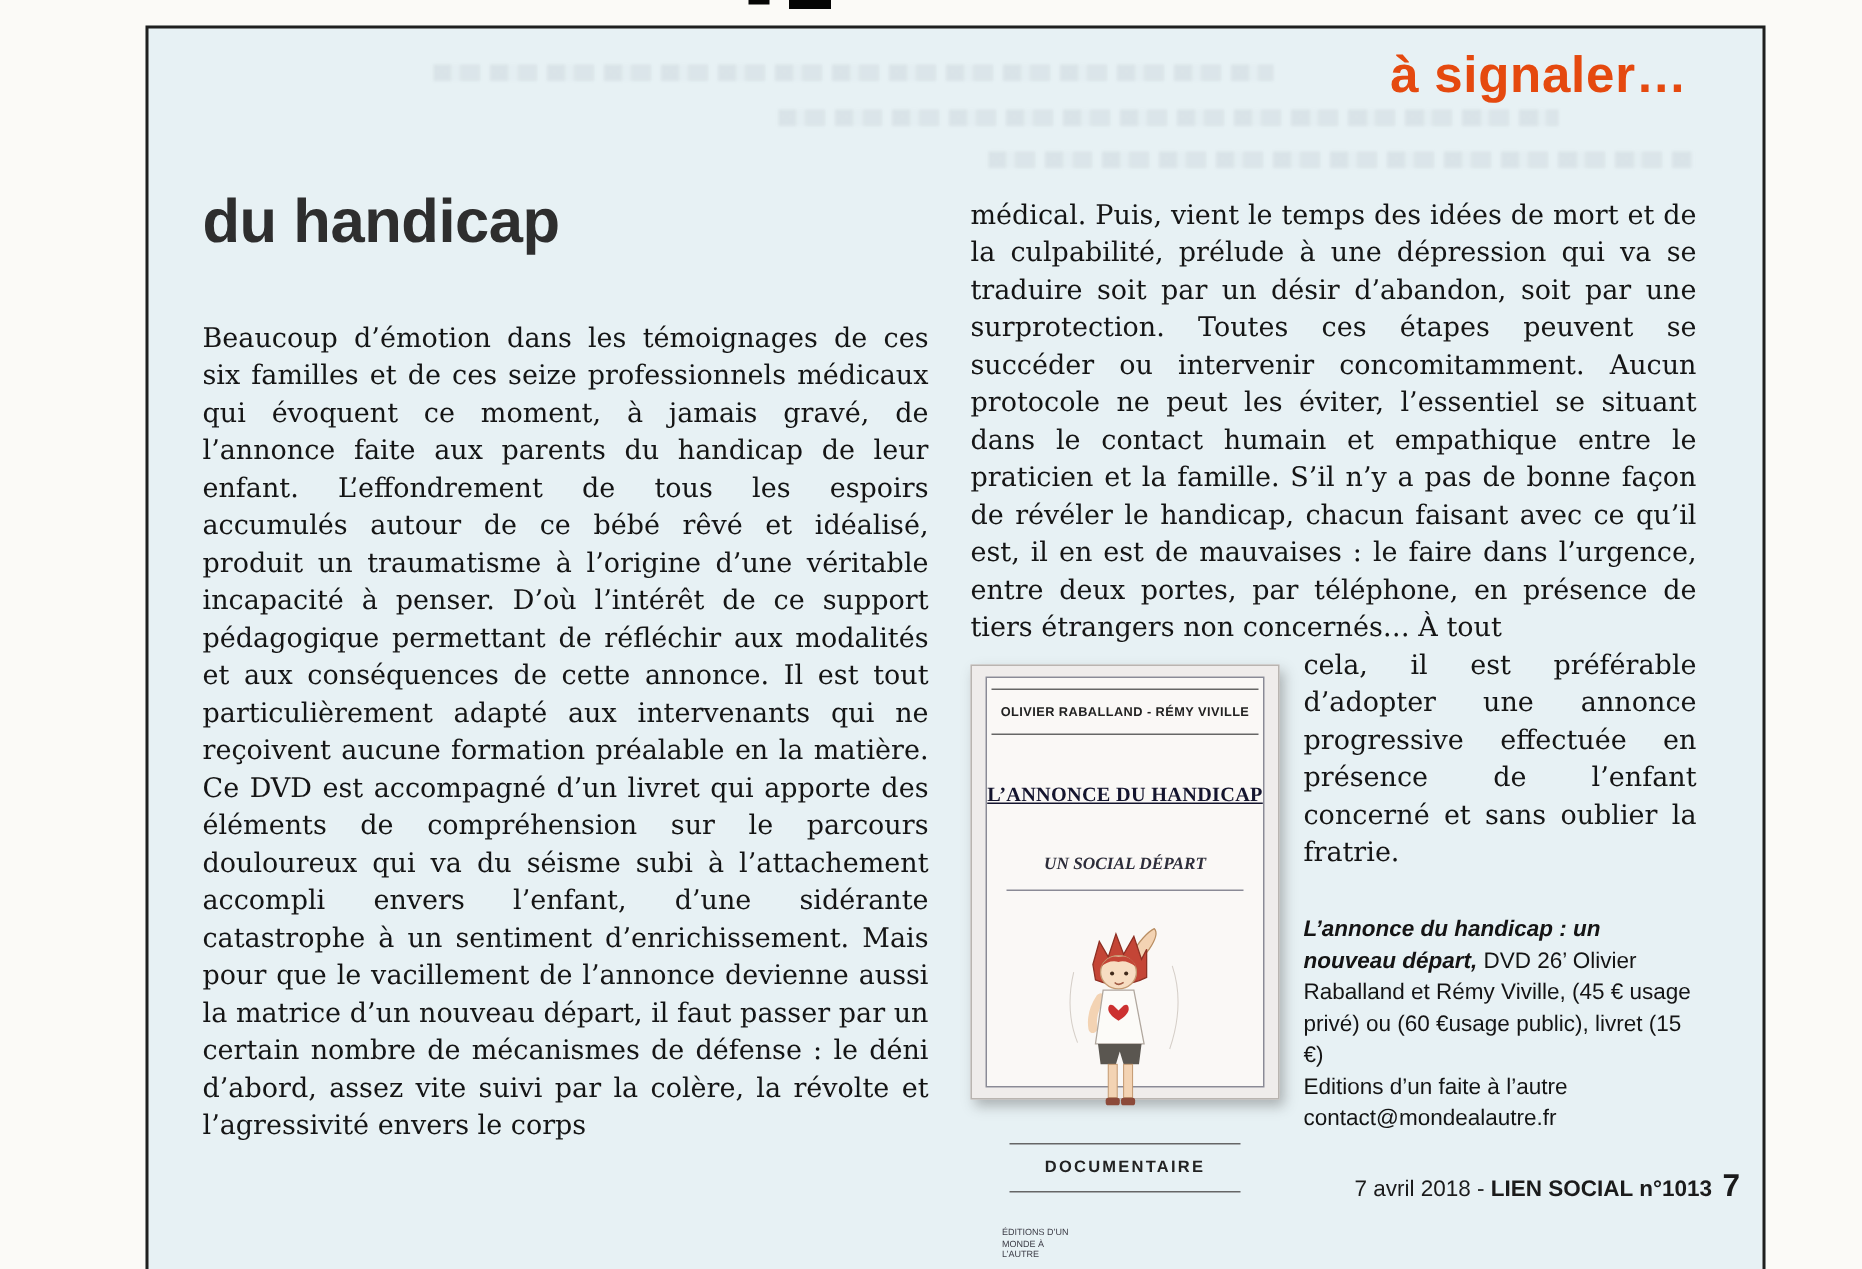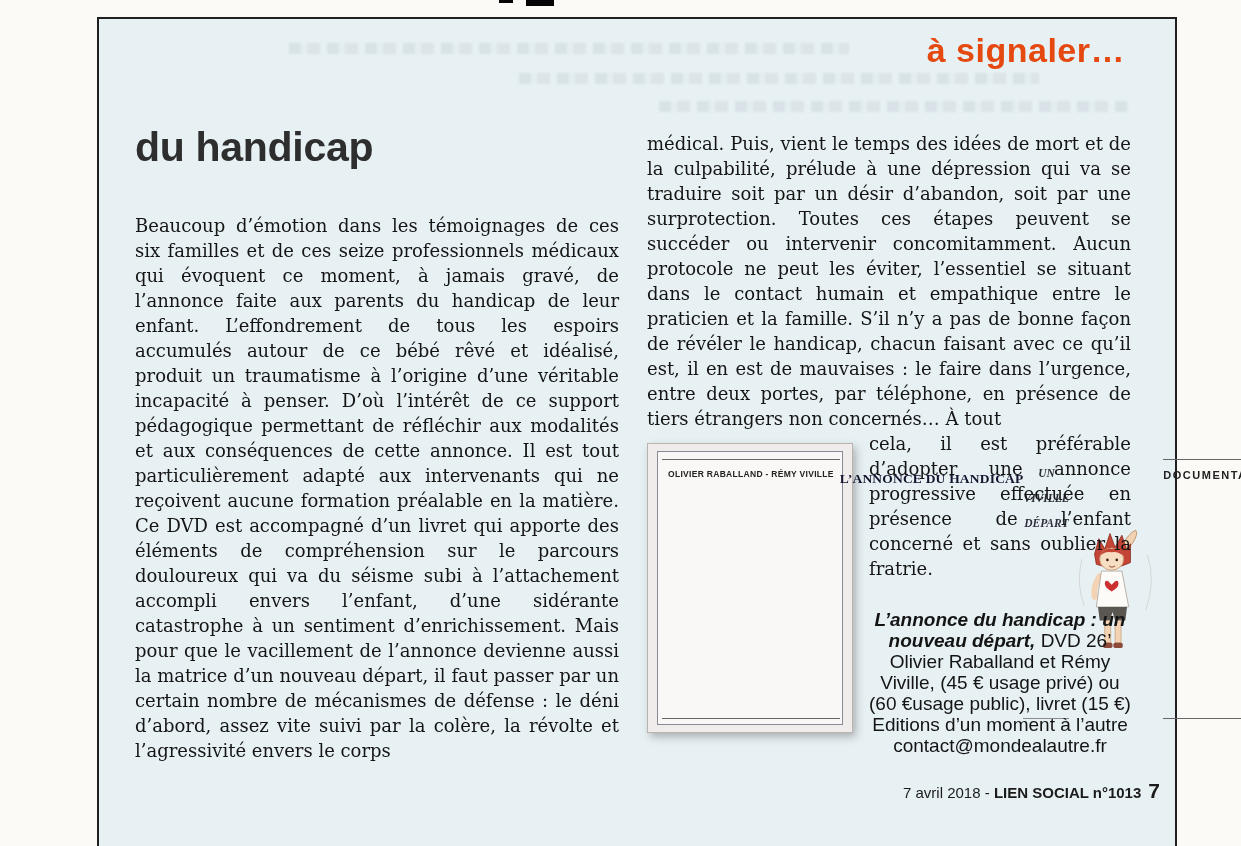--- a/index.html
+++ b/index.html
@@ -35,51 +35,51 @@
   .col p { margin:0; }
   .col-left { left:36px; top:182px; }
   .col-right { left:548px; top:100px; }
   .dvd {
     float:left; width:206px; height:290px; margin:12px 16px 8px 0;
     background:#efeceb; border:1px solid #b9b4b0; padding:7px 9px;
     box-shadow:3px 4px 8px rgba(60,60,60,0.35);
   }
   .dvd-inner {
     height:100%; border:1px solid #8a8a96; background:#faf8f6;
-    display:flex; flex-direction:row; padding:7px 4px 5px;
+    display:flex; flex-direction:column; align-items:center; padding:7px 4px 5px;gap:20px;
   }
   .dvd-authors {
     font-family:"Liberation Sans", sans-serif; font-weight:bold; font-size:8.5px;
     letter-spacing:0.3px; color:#222; border-top:1px solid #666; border-bottom:1px solid #666;
     padding:2px 6px; white-space:nowrap;
   }
   .dvd-title {
     font-family:"Liberation Serif", serif; font-weight:bold; font-size:13.5px;
-    color:#14142e; margin-top:7px; letter-spacing:0.2px; white-space:nowrap;
+    color:#14142e; margin-top:7px; letter-spacing:0.2px; white-space:nowrap;text-decoration:underline;
   }
   .dvd-subtitle {
     font-family:"Liberation Serif", serif; font-style:italic; font-weight:bold;
     font-size:11.5px; color:#2d2d3a; margin-top:2px; padding-bottom:4px;
     border-bottom:1px solid #8a8a96; width:90%; text-align:center;
   }
   .dvd-art { flex:1; display:flex; align-items:center; justify-content:center; width:100%; }
   .dvd-art svg { height:128px; }
   .dvd-genre {
     font-family:"Liberation Sans", sans-serif; font-weight:bold; font-size:11px;
     letter-spacing:1.5px; color:#222; width:88%; text-align:center; padding:3px 0;
     border-top:1px solid #666; border-bottom:1px solid #666;
   }
   .dvd-pub {
     align-self:flex-start; font-family:"Liberation Sans", sans-serif; font-size:6px;
     line-height:1.25; color:#3c3c46; margin:4px 0 0 6px; width:52px; text-align:left;
   }
   .wrap-text { text-align:justify; }
   .caption {
     margin-top:28px; font-family:"Liberation Sans", sans-serif;
-    font-size:19px; line-height:21px; color:#141414; text-align:center;padding-left:29px;
+    font-size:15px; line-height:21px; color:#141414; text-align:left;padding-left:29px;
   }
   .cap-title { font-weight:bold; font-style:italic; }
   .footer {
     position:absolute; right:81px; top:779px;
     font-family:"Liberation Sans", sans-serif; font-size:15px; color:#1b1b1b;
   }
   .footer-mag { font-weight:bold; }
   .footer-page { font-weight:bold; font-size:21px; margin-left:7px; }
   .scan-mark { position:absolute; background:#050505; }
 </style>
@@ -105,21 +105,21 @@
     <p>Beaucoup d’émotion dans les témoignages de ces six familles et de ces seize professionnels médicaux qui évoquent ce moment, à jamais gravé, de l’annonce faite aux parents du handicap de leur enfant. L’effondrement de tous les espoirs accumulés autour de ce bébé rêvé et idéalisé, produit un traumatisme à l’origine d’une véritable incapacité à penser. D’où l’intérêt de ce support pédagogique permettant de réfléchir aux modalités et aux conséquences de cette annonce. Il est tout particulièrement adapté aux intervenants qui ne reçoivent aucune formation préalable en la matière. Ce DVD est accompagné d’un livret qui apporte des éléments de compréhension sur le parcours douloureux qui va du séisme subi à l’attachement accompli envers l’enfant, d’une sidérante catastrophe à un sentiment d’enrichissement. Mais pour que le vacillement de l’annonce devienne aussi la matrice d’un nouveau départ, il faut passer par un certain nombre de mécanismes de défense : le déni d’abord, assez vite suivi par la colère, la révolte et l’agressivité envers le corps</p>
   </div>
 
   <div class="col col-right">
     <p>médical. Puis, vient le temps des idées de mort et de la culpabilité, prélude à une dépression qui va se traduire soit par un désir d’abandon, soit par une surprotection. Toutes ces étapes peuvent se succéder ou intervenir concomitamment. Aucun protocole ne peut les éviter, l’essentiel se situant dans le contact humain et empathique entre le praticien et la famille. S’il n’y a pas de bonne façon de révéler le handicap, chacun faisant avec ce qu’il est, il en est de mauvaises : le faire dans l’urgence, entre deux portes, par téléphone, en présence de tiers étrangers non concernés… À tout</p>
 
     <div class="dvd">
       <div class="dvd-inner">
         <div class="dvd-authors">OLIVIER RABALLAND - RÉMY VIVILLE</div>
         <div class="dvd-title">L’ANNONCE DU HANDICAP</div>
-        <div class="dvd-subtitle">UN VIVILLE DÉPART</div>
+        <div class="dvd-subtitle">UN SOCIAL DÉPART</div>
         <div class="dvd-art">
           <svg viewBox="0 0 110 150" xmlns="http://www.w3.org/2000/svg">
             <g stroke="#a89c90" stroke-width="0.8" fill="none" opacity="0.45">
               <path d="M15 40 Q8 70 18 95"></path>
               <path d="M92 35 Q102 65 90 100"></path>
             </g>
             <path d="M60 26 Q70 10 78 6 Q82 10 74 22 Q68 30 64 34 Z" fill="#f3d3b3" stroke="#b98e63" stroke-width="1"></path>
             <path d="M30 34 L35 16 L42 28 L48 10 L54 26 L62 12 L68 30 L72 22 L72 44 Q52 54 32 46 Z" fill="#c44536" stroke="#8e2f23" stroke-width="1"></path>
             <ellipse cx="50" cy="40" rx="14" ry="13" fill="#f7ddc2" stroke="#c49a72" stroke-width="1"></ellipse>
             <path d="M36 36 Q42 26 50 28 Q60 26 64 36 Q56 30 50 32 Q43 30 36 36 Z" fill="#c44536"></path>
@@ -138,21 +138,21 @@
         </div>
         <div class="dvd-genre">DOCUMENTAIRE</div>
         <div class="dvd-pub">ÉDITIONS D’UN MONDE À L’AUTRE</div>
       </div>
     </div>
 
     <p class="wrap-text">cela, il est préférable d’adopter une annonce progressive effectuée en présence de l’enfant concerné et sans oublier la fratrie.</p>
 
     <div class="caption">
       <span class="cap-title">L’annonce du handicap : un nouveau départ,</span><span> DVD 26’ Olivier Raballand et Rémy Viville, (45 € usage privé) ou (60 €usage public), livret (15 €)</span><br>
-      <span>Editions d’un moment à l’autre</span><br>
+      <span>Editions d’un faite à l’autre</span><br>
       <span>contact@mondealautre.fr</span>
     </div>
   </div>
 
 </div>
 
 <div class="footer">
   <span>7 avril 2018 - </span><span class="footer-mag">LIEN SOCIAL n°1013</span><span class="footer-page">7</span>
 </div>
 

